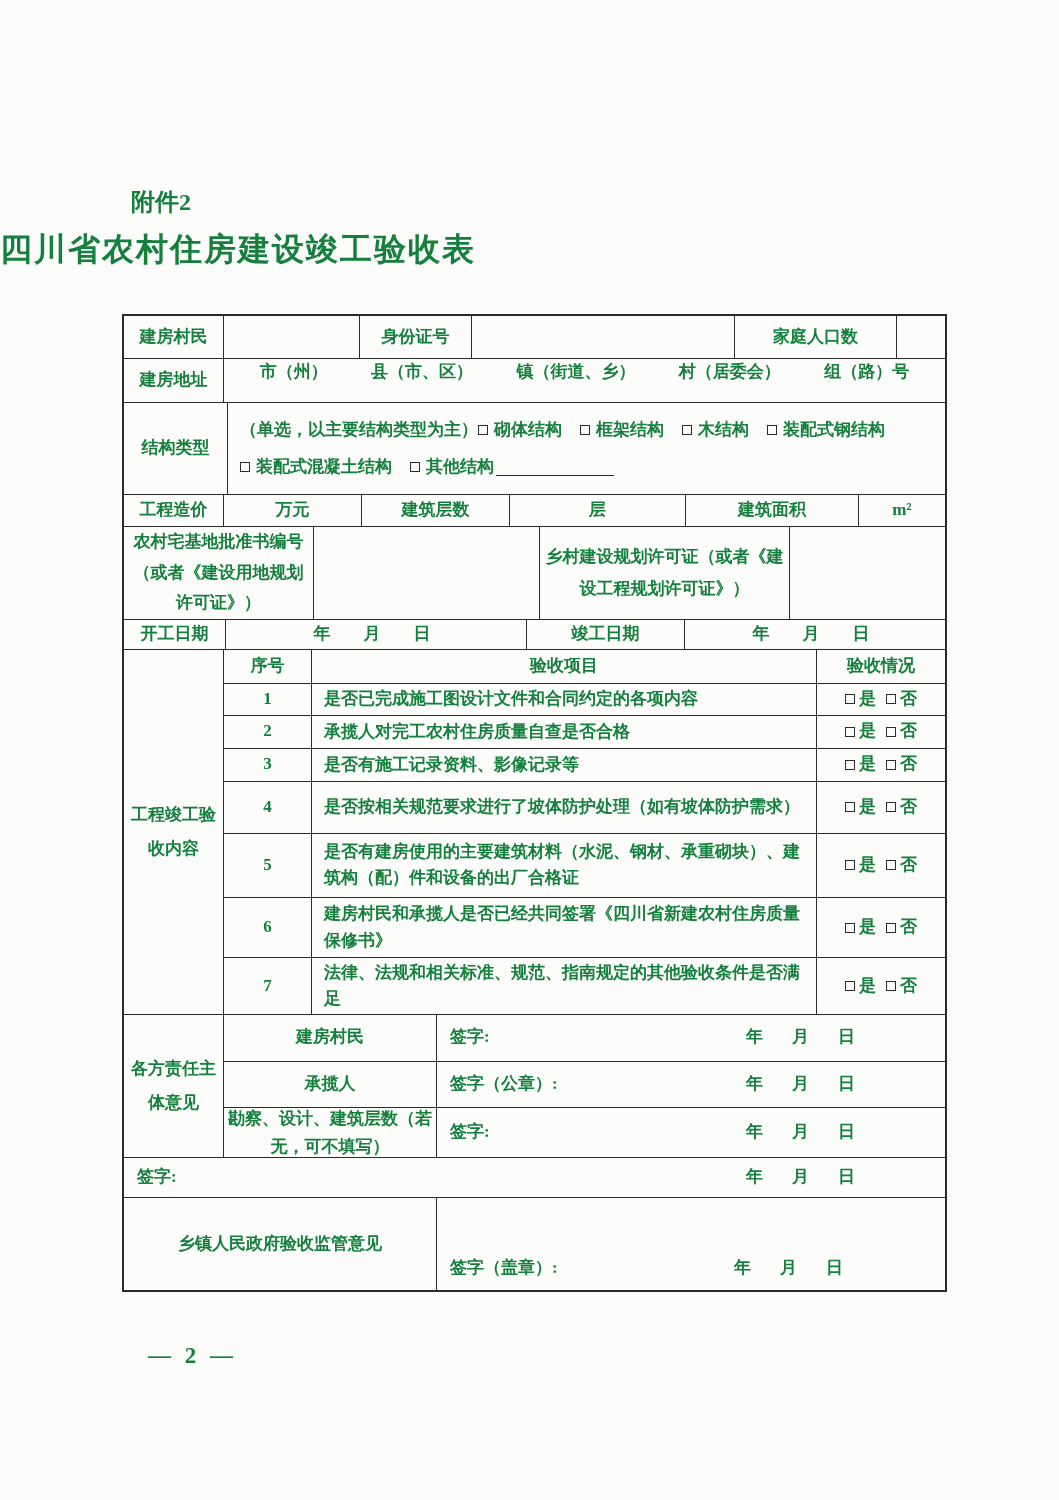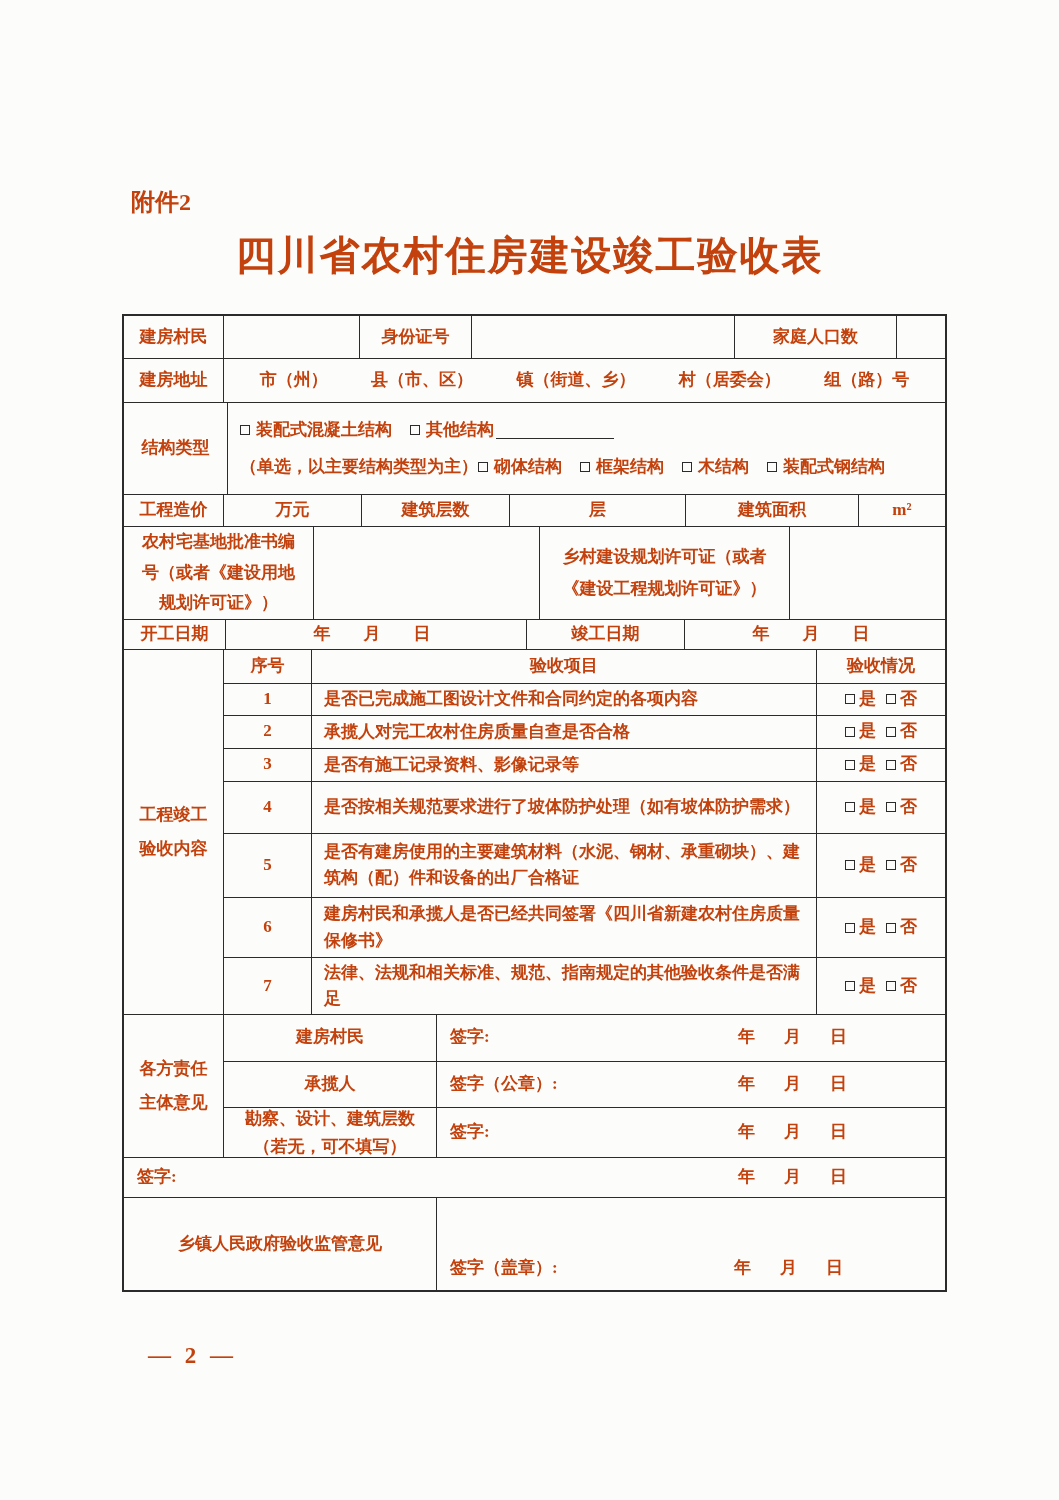--- a/index.html
+++ b/index.html
@@ -3,54 +3,53 @@
 <meta charset="utf-8">
 <style>
   html,body { margin:0; padding:0; }
   body { background:#e8e8e8; }
   .page {
     position:relative;
     width:1059px; height:1500px;
     margin:0 auto;
     background:#fcfcfa;
     font-family:"Liberation Serif","DejaVu Serif",serif;
-    color:#c2410c;
+    color:#15803d;
     overflow:hidden;
   }
   .attachment-label {
     position:absolute; left:131px; top:186px;
     font-size:24px; font-weight:bold;
   }
   .doc-title {
     position:absolute; left:0; right:0; top:228px;
-    text-align:center;
-    font-size:40px; font-weight:bold; letter-spacing:2px;
+    font-size:32px; font-weight:bold; letter-spacing:2px;
   }
   .form {
     position:absolute; left:122px; top:314px;
     width:821px;
     border:2px solid #2b2b2b;
     box-sizing:content-box;
     font-size:17px; font-weight:bold;
     line-height:1.35;
   }
   .frow { display:flex; border-top:1.6px solid #2b2b2b; box-sizing:border-box; }
   .frow:first-child { border-top:none; }
   .cell {
     border-right:1.6px solid #2b2b2b;
     box-sizing:border-box;
     display:flex; align-items:center; justify-content:center;
     text-align:center;
-    padding:2px 12px;
+    padding:2px 4px;
     overflow:hidden;
   }
   .cell:last-child { border-right:none; }
   .blank-cell { }
   
-  .addr-cell { flex:1; display:flex; align-items:center; justify-content:space-around; padding:2px 14px; }
+  .addr-cell { flex:1; display:flex; align-items:flex-start; justify-content:space-around; padding:2px 14px; }
   
   .struct-cell { flex:1; display:flex; flex-direction:column; justify-content:center; align-items:flex-start; padding:6px 4px 6px 12px; }
   .struct-line { display:flex; align-items:center; flex-wrap:nowrap; margin:7px 0; white-space:nowrap; }
   .opt { margin-right:18px; display:inline-flex; align-items:center; }
   .cb {
     display:inline-block; width:10px; height:10px;
     border:1.7px solid #2b2b2b; margin-right:6px;
     box-sizing:border-box; flex:none;
   }
   .blank-line { display:inline-block; width:118px; height:1em; border-bottom:1.7px solid #2b2b2b; margin-left:2px; }
@@ -101,47 +100,47 @@
         <span>镇（街道、乡）</span>
         <span>村（居委会）</span>
         <span>组（路）号</span>
       </div>
     </div>
 
     <div class="frow" style="height:92px">
       <div class="cell" style="width:104px;flex:none">结构类型</div>
       <div class="struct-cell">
         <div class="struct-line">
+          <span>（单选，以主要结构类型为主）</span>
+          <span class="opt">
+              <span class="cb"></span>
+              <span>砌体结构</span>
+            </span>
+          <span class="opt">
+              <span class="cb"></span>
+              <span>框架结构</span>
+            </span>
+          <span class="opt">
+              <span class="cb"></span>
+              <span>木结构</span>
+            </span>
+          <span class="opt">
+              <span class="cb"></span>
+              <span>装配式钢结构</span>
+            </span>
+        </div>
+        <div class="struct-line">
           <span class="opt">
               <span class="cb"></span>
               <span>装配式混凝土结构</span>
             </span>
           <span class="opt" style="margin-right:0">
               <span class="cb"></span>
               <span>其他结构</span>
               <span class="blank-line"></span>
-            </span>
-        </div>
-        <div class="struct-line">
-          <span>（单选，以主要结构类型为主）</span>
-          <span class="opt">
-              <span class="cb"></span>
-              <span>砌体结构</span>
-            </span>
-          <span class="opt">
-              <span class="cb"></span>
-              <span>框架结构</span>
-            </span>
-          <span class="opt">
-              <span class="cb"></span>
-              <span>木结构</span>
-            </span>
-          <span class="opt">
-              <span class="cb"></span>
-              <span>装配式钢结构</span>
             </span>
         </div>
       </div>
     </div>
 
     <div class="frow" style="height:32px">
       <div class="cell" style="width:100px;flex:none">工程造价</div>
       <div class="cell" style="width:138px;flex:none">
           <span>万元</span>
         </div>

